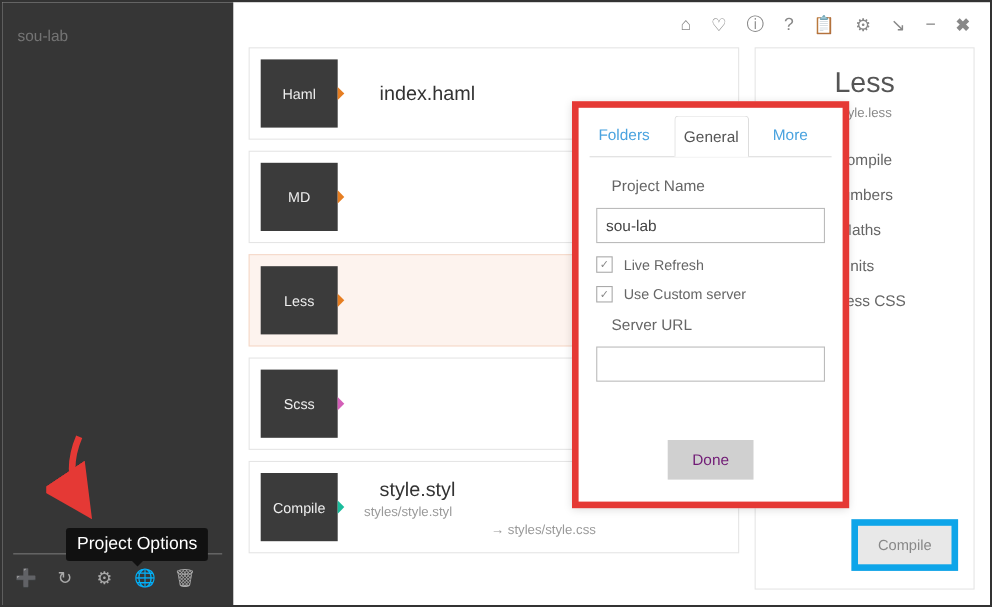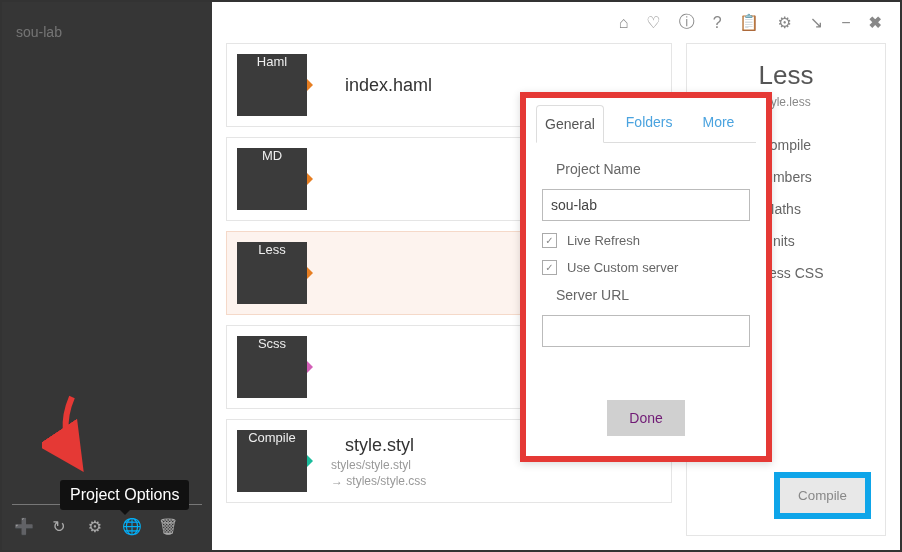--- a/index.html
+++ b/index.html
@@ -19,29 +19,29 @@
 
 
 .main { flex: 1; display: flex; flex-direction: column; position: relative; }
 .topbar { display: flex; justify-content: flex-end; align-items: center; gap: 18px; padding: 10px 18px; color: #888; font-size: 16px; }
 .topbar .icon { cursor: pointer; }
 
 .content { flex: 1; display: flex; gap: 14px; padding: 0 14px 14px; }
 .file-list { flex: 1; display: flex; flex-direction: column; gap: 10px; }
 .file-card { display: flex; align-items: stretch; border: 1px solid #e5e5e5; background: #fff; height: 84px; }
 .file-card.highlighted { background: #fdf3ee; border-color: #f5d9c9; }
-.file-badge { width: 70px; background: #3b3b3b; color: #eee; display: flex; align-items: flex-start; justify-content: center; font-size: 13px; margin: 10px; position: relative; }
+.file-badge { width: 70px; background: #3b3b3b; color: #eee; display: flex; align-items: center; justify-content: center; font-size: 13px; margin: 10px; position: relative; }
 .file-badge .pointer { position: absolute; right: -6px; top: 50%; margin-top: -6px; width: 0; height: 0; border-top: 6px solid transparent; border-bottom: 6px solid transparent; border-left: 6px solid; }
 .pointer.orange { border-left-color: #e67e22; }
 .pointer.pink { border-left-color: #d35fb7; }
 .pointer.teal { border-left-color: #1abc9c; }
 .file-info { flex: 1; padding: 10px 14px; display: flex; flex-direction: column; justify-content: center; gap: 2px; }
 .file-title { color: #333; font-weight: 400; font-size: 18px; margin-left: 14px; }
 .file-path { color: #999; font-size: 12px; }
-.file-out { color: #999; font-size: 12px; }
+.file-out { color: #999; font-size: 12px; text-align: center; }
 
 
 .right-panel { width: 200px; border: 1px solid #e5e5e5; padding: 16px 14px; display: flex; flex-direction: column; }
 .right-title { font-size: 26px; color: #555; text-align: center; font-weight: 400; }
 .right-sub { text-align: center; color: #888; font-size: 12px; margin-top: 4px; margin-bottom: 20px; }
 .chk-row { display: flex; align-items: center; gap: 10px; margin: 8px 0; color: #666; font-size: 14px;}
 .chk { width: 16px; height: 16px; border: 1px solid #bbb; display: inline-flex; align-items: center; justify-content: center; font-size: 11px; color: #e85c2c; cursor: pointer; }
 .compile-btn { margin-top: auto; align-self: flex-end; background: #e8e8e8; border: 6px solid #0ea5e9; padding: 10px 18px; color: #888; cursor: pointer; }
 
 
@@ -172,22 +172,22 @@
             <span class="chk">✓</span>
             <span>Compress CSS</span>
           </div>
         <button class="compile-btn">Compile</button>
       </div>
     </div>
 
     <div class="dialog">
       <div class="dialog-inner">
         <div class="tabs">
+          <div class="tab">Folders</div>
           <div class="tab active">General</div>
-          <div class="tab">Folders</div>
           <div class="tab">More</div>
         </div>
         <div class="tabs-border"></div>
         <div class="dialog-body">
           <div class="dlabel">Project Name</div>
           <input class="dinput" value="sou-lab" style="">
           <div class="dlg-chk-row">
               <span class="dlg-chk">✓</span>
               <span>Live Refresh</span>
             </div>

